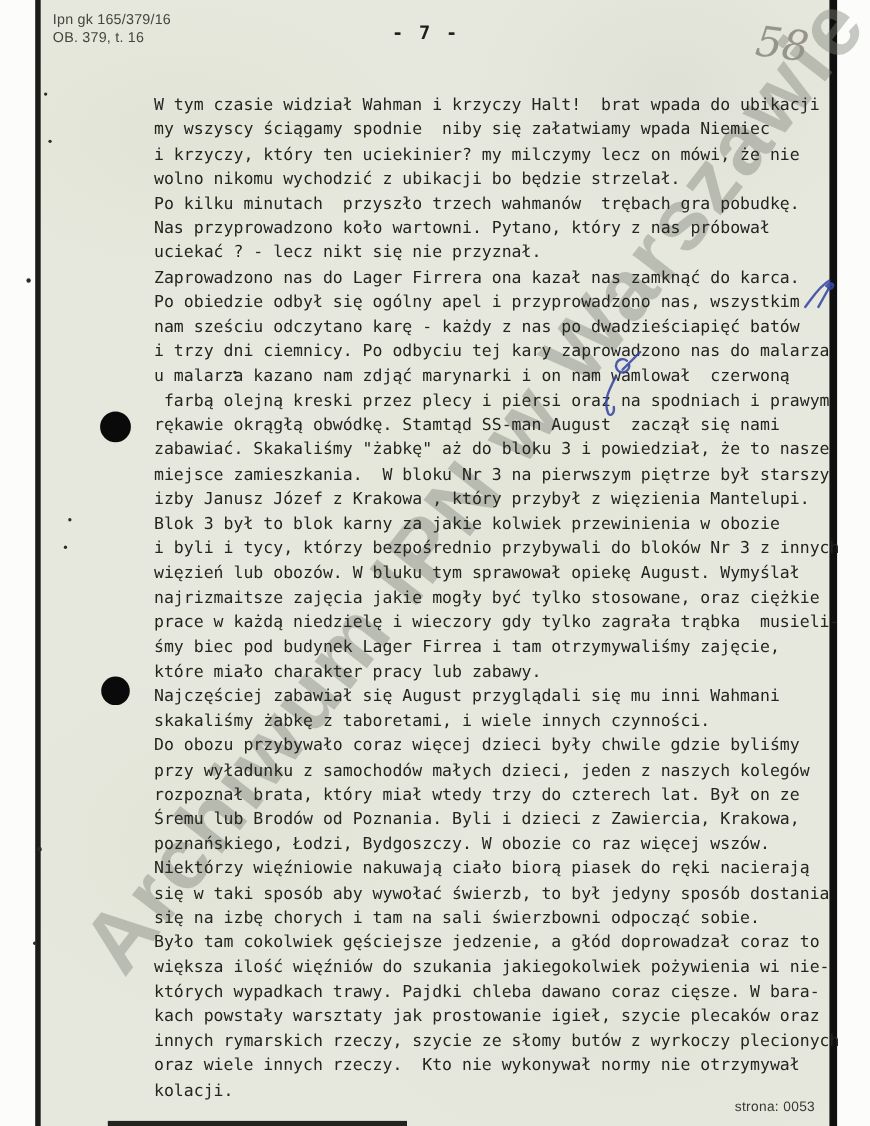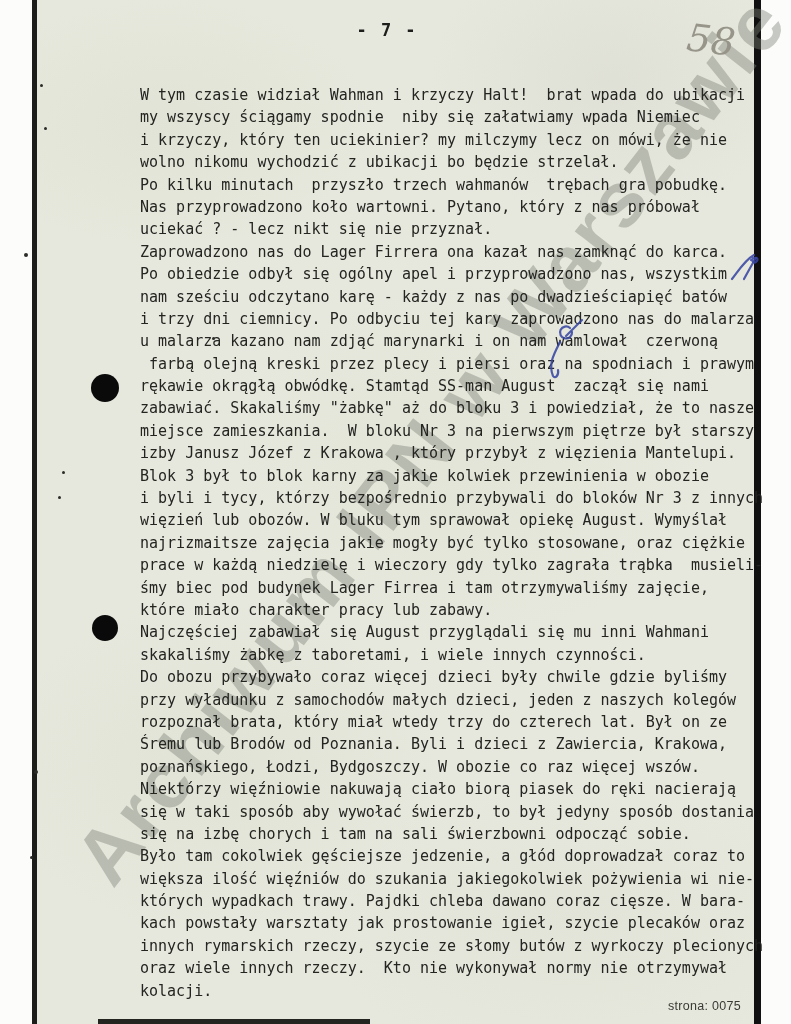--- a/index.html
+++ b/index.html
@@ -57,20 +57,24 @@
 </style>
 </head>
 <body>
 
 <div class="scan">
 
   <div class="paper">
 
     <div class="watermark">Archiwum IPN w Warszawie</div>
 
+    <div class="archive-ref">
+      <div>Ipn gk 165/379/16</div>
+      <div>OB. 379, t. 16</div>
+    </div>
 
     <div class="page-num">- 7 -</div>
 
     <div class="folio">58</div>
 
     <div class="text-block"><div class="text-line">W tym czasie widział Wahman i krzyczy Halt!  brat wpada do ubikacji</div><div class="text-line">my wszyscy ściągamy spodnie  niby się załatwiamy wpada Niemiec</div><div class="text-line">i krzyczy, który ten uciekinier? my milczymy lecz on mówi, że nie</div><div class="text-line">wolno nikomu wychodzić z ubikacji bo będzie strzelał.</div><div class="text-line">Po kilku minutach  przyszło trzech wahmanów  trębach gra pobudkę.</div><div class="text-line">Nas przyprowadzono koło wartowni. Pytano, który z nas próbował</div><div class="text-line">uciekać ? - lecz nikt się nie przyznał.</div><div class="text-line">Zaprowadzono nas do Lager Firrera ona kazał nas zamknąć do karca.</div><div class="text-line">Po obiedzie odbył się ogólny apel i przyprowadzono nas, wszystkim</div><div class="text-line">nam sześciu odczytano karę - każdy z nas po dwadzieściapięć batów</div><div class="text-line">i trzy dni ciemnicy. Po odbyciu tej kary zaprowadzono nas do malarza</div><div class="text-line">u malarza kazano nam zdjąć marynarki i on nam wamlował  czerwoną</div><div class="text-line"> farbą olejną kreski przez plecy i piersi oraz na spodniach i prawym</div><div class="text-line">rękawie okrągłą obwódkę. Stamtąd SS-man August  zaczął się nami</div><div class="text-line">zabawiać. Skakaliśmy "żabkę" aż do bloku 3 i powiedział, że to nasze</div><div class="text-line">miejsce zamieszkania.  W bloku Nr 3 na pierwszym piętrze był starszy</div><div class="text-line">izby Janusz Józef z Krakowa , który przybył z więzienia Mantelupi.</div><div class="text-line">Blok 3 był to blok karny za jakie kolwiek przewinienia w obozie</div><div class="text-line">i byli i tycy, którzy bezpośrednio przybywali do bloków Nr 3 z innych</div><div class="text-line">więzień lub obozów. W bluku tym sprawował opiekę August. Wymyślał</div><div class="text-line">najrizmaitsze zajęcia jakie mogły być tylko stosowane, oraz ciężkie</div><div class="text-line">prace w każdą niedzielę i wieczory gdy tylko zagrała trąbka  musieli-</div><div class="text-line">śmy biec pod budynek Lager Firrea i tam otrzymywaliśmy zajęcie,</div><div class="text-line">które miało charakter pracy lub zabawy.</div><div class="text-line">Najczęściej zabawiał się August przyglądali się mu inni Wahmani</div><div class="text-line">skakaliśmy żabkę z taboretami, i wiele innych czynności.</div><div class="text-line">Do obozu przybywało coraz więcej dzieci były chwile gdzie byliśmy</div><div class="text-line">przy wyładunku z samochodów małych dzieci, jeden z naszych kolegów</div><div class="text-line">rozpoznał brata, który miał wtedy trzy do czterech lat. Był on ze</div><div class="text-line">Śremu lub Brodów od Poznania. Byli i dzieci z Zawiercia, Krakowa,</div><div class="text-line">poznańskiego, Łodzi, Bydgoszczy. W obozie co raz więcej wszów.</div><div class="text-line">Niektórzy więźniowie nakuwają ciało biorą piasek do ręki nacierają</div><div class="text-line">się w taki sposób aby wywołać świerzb, to był jedyny sposób dostania</div><div class="text-line">się na izbę chorych i tam na sali świerzbowni odpocząć sobie.</div><div class="text-line">Było tam cokolwiek gęściejsze jedzenie, a głód doprowadzał coraz to</div><div class="text-line">większa ilość więźniów do szukania jakiegokolwiek pożywienia wi nie-</div><div class="text-line">których wypadkach trawy. Pajdki chleba dawano coraz cięsze. W bara-</div><div class="text-line">kach powstały warsztaty jak prostowanie igieł, szycie plecaków oraz</div><div class="text-line">innych rymarskich rzeczy, szycie ze słomy butów z wyrkoczy plecionych</div><div class="text-line">oraz wiele innych rzeczy.  Kto nie wykonywał normy nie otrzymywał</div><div class="text-line">kolacji.</div></div>
 
     <div class="hole hole-1"></div>
     <div class="hole hole-2"></div>
 
@@ -79,21 +83,21 @@
       <path d="M15 27 C 19 20, 23 12, 27 6"></path>
       <path d="M22 8 c 4 -4 8 -2 6 1 c -2 3 -6 1 -4 -3"></path>
     </svg>
 
     <svg class="ink-mark" style="left:505px;top:318px;" width="48" height="62" viewBox="0 0 48 62">
       <path d="M30 14 a6 6 0 1 1 -2 -4"></path>
       <path d="M24 18 L 40 2"></path>
       <path d="M18 24 C 12 36, 6 46, 11 58 C 13 61, 17 58, 16 52"></path>
     </svg>
 
-    <div class="footer">strona: 0075</div>
+    <div class="footer">strona: 0053</div>
   </div>
 
   <div class="edge-left"></div>
   <div class="edge-right"></div>
   <div class="edge-bottom"></div>
 
   <div class="speck" style="left:24px;top:253px;width:4px;height:4px;"></div>
   <div class="speck" style="left:40px;top:84px;width:3px;height:3px;"></div>
   <div class="speck" style="left:44px;top:127px;width:3px;height:3px;"></div>
   <div class="speck" style="left:62px;top:471px;width:3px;height:3px;"></div>

